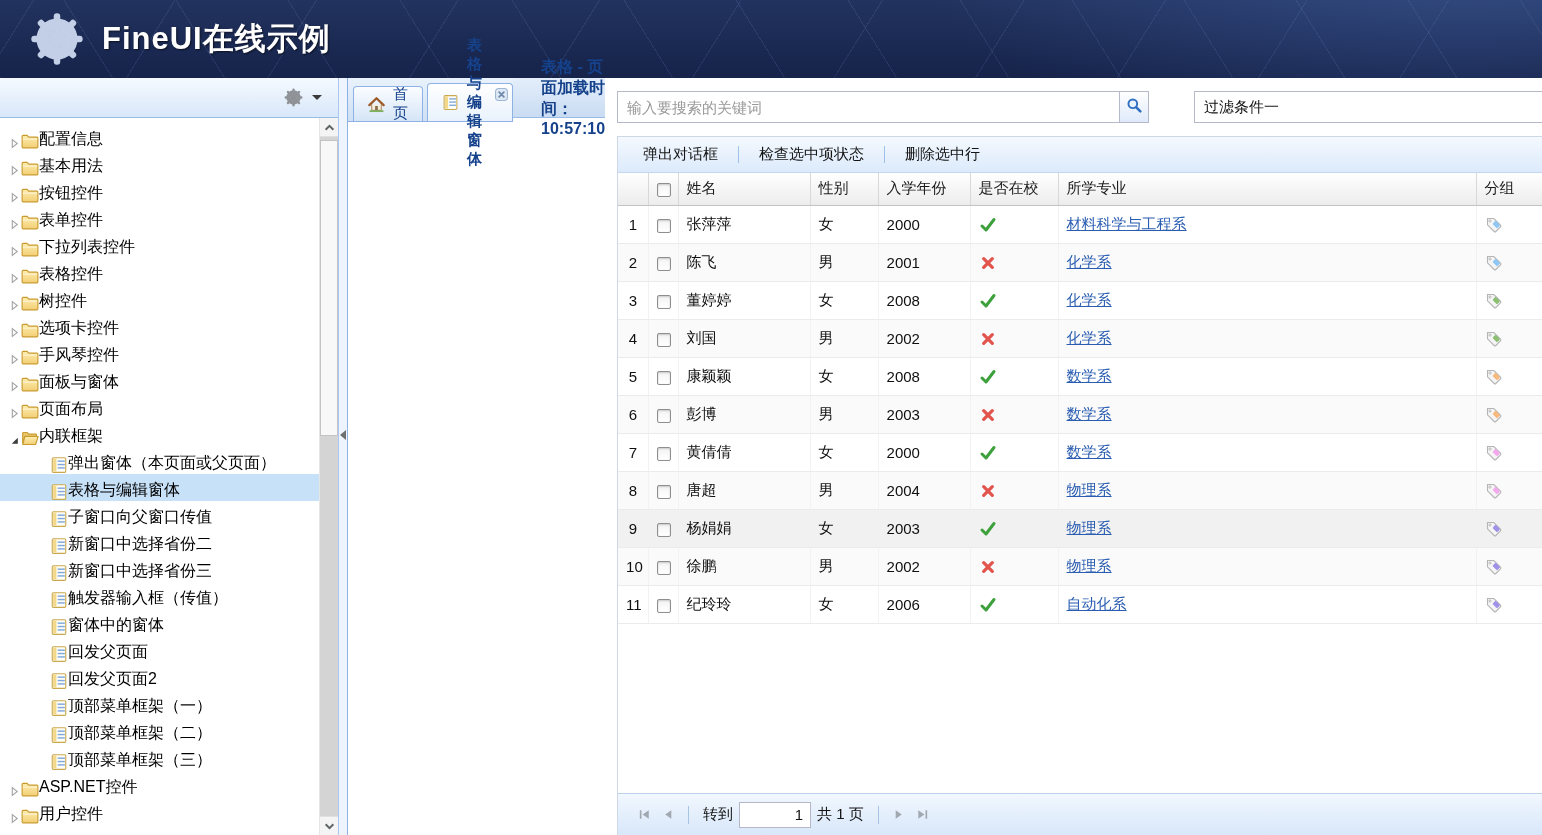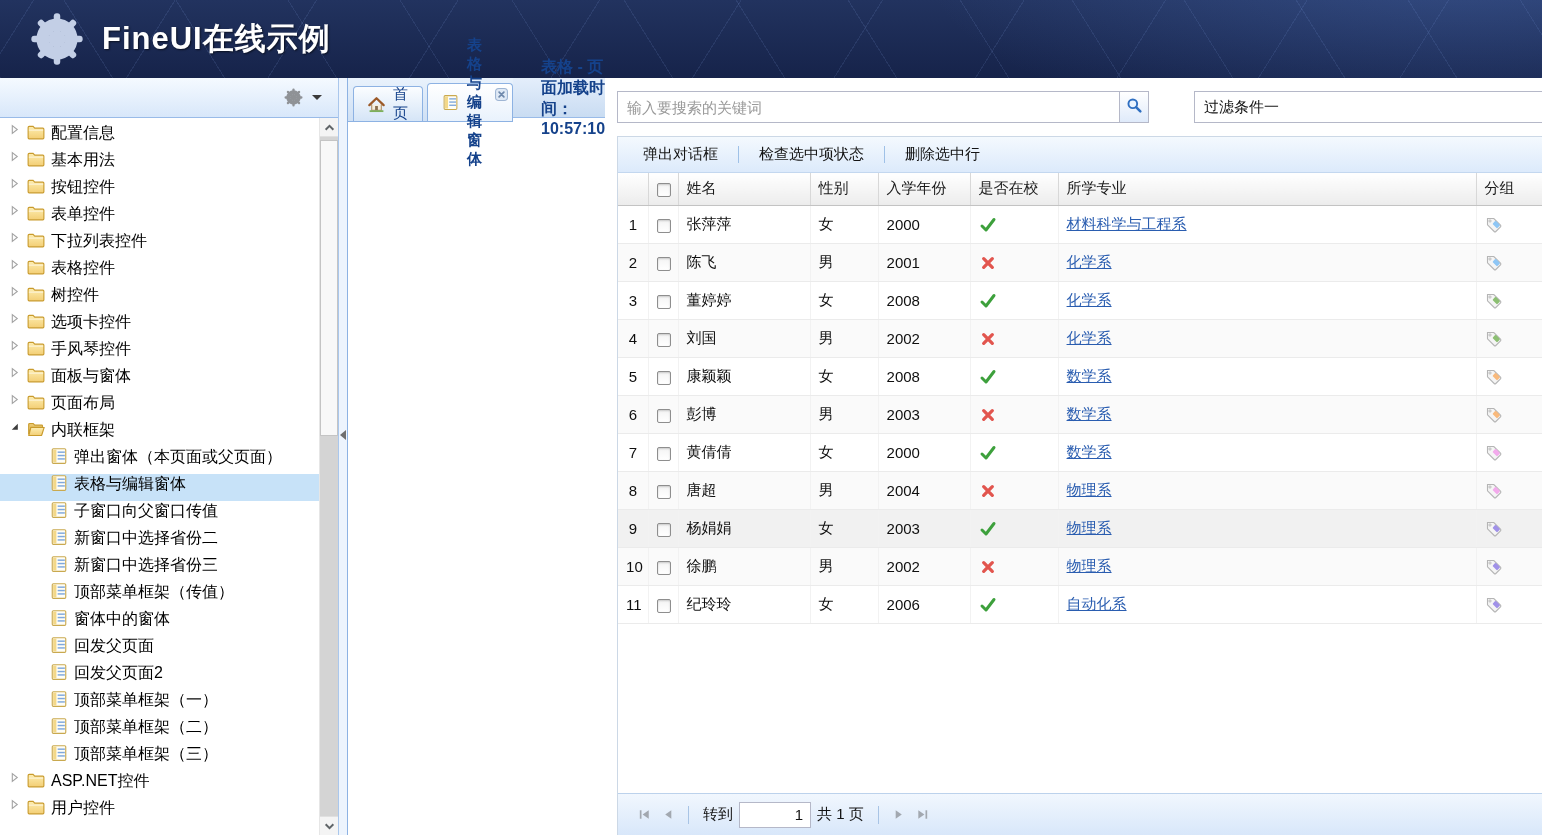--- a/index.html
+++ b/index.html
@@ -22,21 +22,21 @@
 
   
   .sidebar { width:338px; flex:0 0 338px; display:flex; flex-direction:column; min-height:0; background:#fff; }
   .sidebar-toolbar { height:40px; flex:0 0 40px; background:linear-gradient(#f5faff,#d8e7fa);
     border-bottom:1px solid #99bbe8; display:flex; justify-content:flex-end; align-items:center; padding-right:16px; gap:9px; }
   .gear-small { width:19px; height:19px; color:#8f9296; }
   .gear-small svg { width:19px; height:19px; }
   .caret-down { width:0; height:0; border-left:5px solid transparent; border-right:5px solid transparent; border-top:5px solid #3a3a3a; }
   .sidebar-body { flex:1; display:flex; min-height:0; position:relative; }
   .tree { flex:1; overflow:hidden; padding-top:5px; font-size:16px; }
-  .tree-item { display:flex; align-items:flex-start; height:27px; gap:6px; padding-left:8px; white-space:nowrap; cursor:pointer; }
+  .tree-item { display:flex; align-items:flex-end; height:27px; padding-left:8px; white-space:nowrap; cursor:pointer; }
   .tree-item.child { padding-left:50px; }
   .tree-item.selected { background:#c7e2f8; }
   .tri { width:13px; height:13px; display:flex; align-items:center; justify-content:center; }
   .tri svg { width:11px; height:11px; }
   .ticon { width:18px; height:18px; }
   .ticon svg { width:18px; height:18px; }
   .tlabel { color:#000; }
 
   
   .tree-scrollbar { width:19px; flex:0 0 19px; background:#d4d4d4; border-left:1px solid #e6e6e6; position:relative; }
@@ -426,21 +426,21 @@
           <div class="tree-item child">
               <span class="ticon"><svg viewBox="0 0 16 16">
                   <use href="#sym-doc"></use>
                 </svg></span>
               <span class="tlabel">新窗口中选择省份三</span>
             </div>
           <div class="tree-item child">
               <span class="ticon"><svg viewBox="0 0 16 16">
                   <use href="#sym-doc"></use>
                 </svg></span>
-              <span class="tlabel">顶部菜单框架（传值）</span>
+              <span class="tlabel">触发器输入框（传值）</span>
             </div>
           <div class="tree-item child">
               <span class="ticon"><svg viewBox="0 0 16 16">
                   <use href="#sym-doc"></use>
                 </svg></span>
               <span class="tlabel">窗体中的窗体</span>
             </div>
           <div class="tree-item child">
               <span class="ticon"><svg viewBox="0 0 16 16">
                   <use href="#sym-doc"></use>

